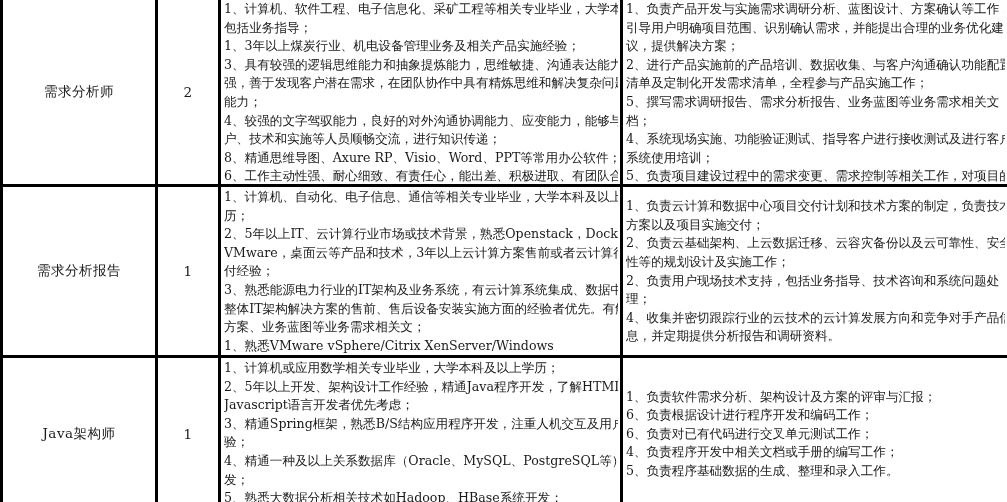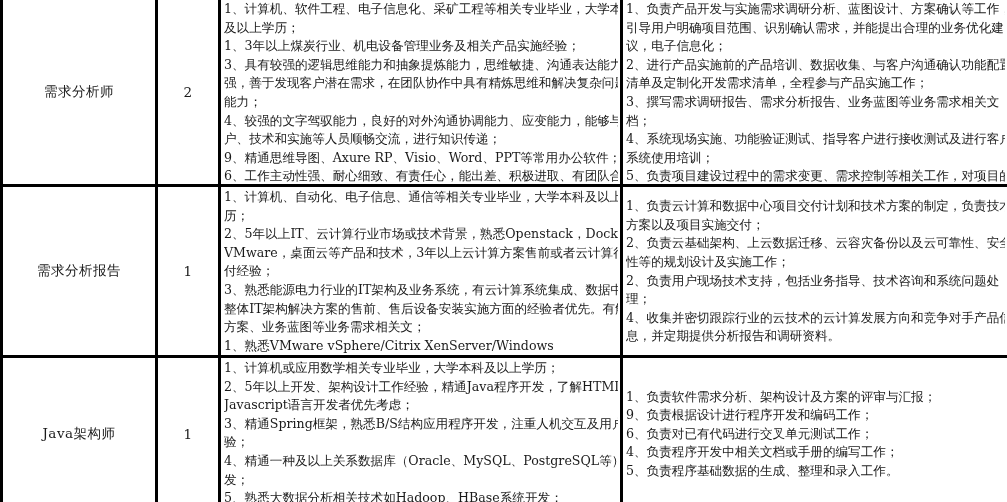--- a/index.html
+++ b/index.html
@@ -81,40 +81,40 @@
     <tr class="row1">
       <td class="cell-center">
         <span>需求分析师</span>
       </td>
       <td class="cell-center">
         <span>2</span>
       </td>
       <td class="cell-text">
         <div class="clip1">
           <span class="line">1、计算机、软件工程、电子信息化、采矿工程等相关专业毕业，大学本科</span>
-          <span class="line">及以上学历；</span>
+          <span class="line">包括业务指导；</span>
           <span class="line">1、3年以上煤炭行业、机电设备管理业务及相关产品实施经验；</span>
           <span class="line">3、具有较强的逻辑思维能力和抽象提炼能力，思维敏捷、沟通表达能力</span>
           <span class="line">强，善于发现客户潜在需求，在团队协作中具有精炼思维和解决复杂问题的</span>
           <span class="line">能力；</span>
           <span class="line">4、较强的文字驾驭能力，良好的对外沟通协调能力、应变能力，能够与客</span>
           <span class="line">户、技术和实施等人员顺畅交流，进行知识传递；</span>
-          <span class="line">9、精通思维导图、Axure RP、Visio、Word、PPT等常用办公软件；</span>
+          <span class="line">8、精通思维导图、Axure RP、Visio、Word、PPT等常用办公软件；</span>
           <span class="line">6、工作主动性强、耐心细致、有责任心，能出差、积极进取、有团队合作</span>
 
         </div>
       </td>
       <td class="cell-text last">
         <div class="clip1">
           <span class="line">1、负责产品开发与实施需求调研分析、蓝图设计、方案确认等工作，</span>
           <span class="line">引导用户明确项目范围、识别确认需求，并能提出合理的业务优化建</span>
-          <span class="line">议，电子信息化；</span>
+          <span class="line">议，提供解决方案；</span>
           <span class="line">2、进行产品实施前的产品培训、数据收集、与客户沟通确认功能配置</span>
           <span class="line">清单及定制化开发需求清单，全程参与产品实施工作；</span>
-          <span class="line">3、撰写需求调研报告、需求分析报告、业务蓝图等业务需求相关文</span>
+          <span class="line">5、撰写需求调研报告、需求分析报告、业务蓝图等业务需求相关文</span>
           <span class="line">档；</span>
           <span class="line">4、系统现场实施、功能验证测试、指导客户进行接收测试及进行客户</span>
           <span class="line">系统使用培训；</span>
           <span class="line">5、负责项目建设过程中的需求变更、需求控制等相关工作，对项目的</span>
 
         </div>
       </td>
     </tr>
 
     <tr class="row2">
@@ -165,20 +165,20 @@
           <span class="line">3、精通Spring框架，熟悉B/S结构应用程序开发，注重人机交互及用户体</span>
           <span class="line">验；</span>
           <span class="line">4、精通一种及以上关系数据库（Oracle、MySQL、PostgreSQL等）SQL开</span>
           <span class="line">发；</span>
           <span class="line">5、熟悉大数据分析相关技术如Hadoop、HBase系统开发；</span>
 
         </div>
       </td>
       <td class="cell-text middle last">
         <span class="line">1、负责软件需求分析、架构设计及方案的评审与汇报；</span>
-        <span class="line">9、负责根据设计进行程序开发和编码工作；</span>
+        <span class="line">6、负责根据设计进行程序开发和编码工作；</span>
         <span class="line">6、负责对已有代码进行交叉单元测试工作；</span>
         <span class="line">4、负责程序开发中相关文档或手册的编写工作；</span>
         <span class="line">5、负责程序基础数据的生成、整理和录入工作。</span>
       </td>
     </tr>
   </tbody>
 </table>
 
 </body></html>

